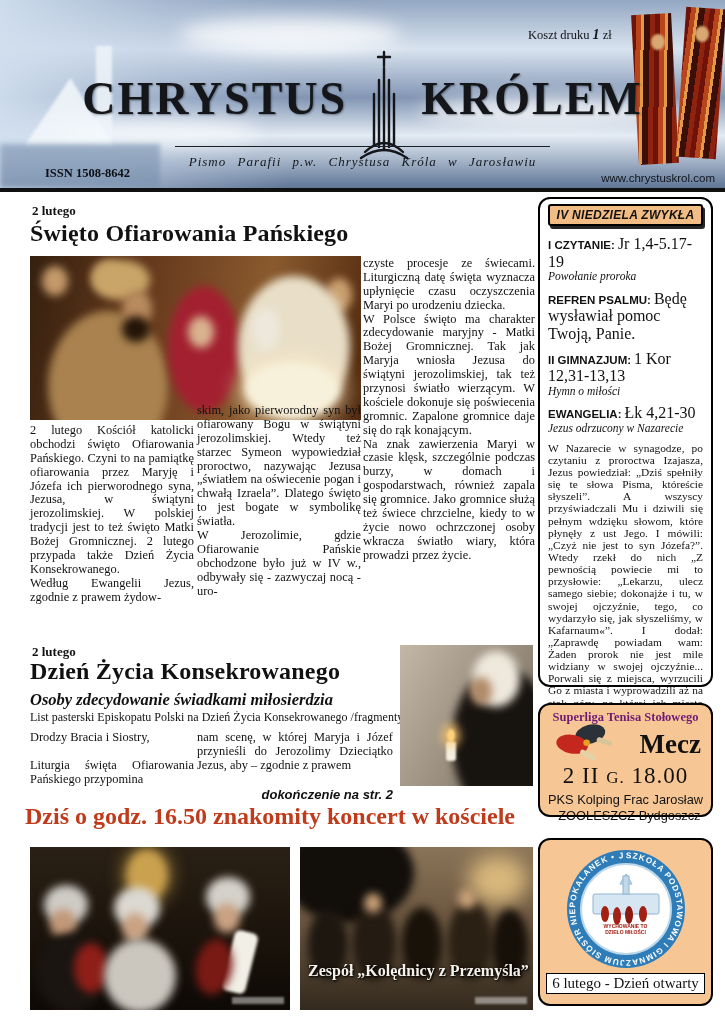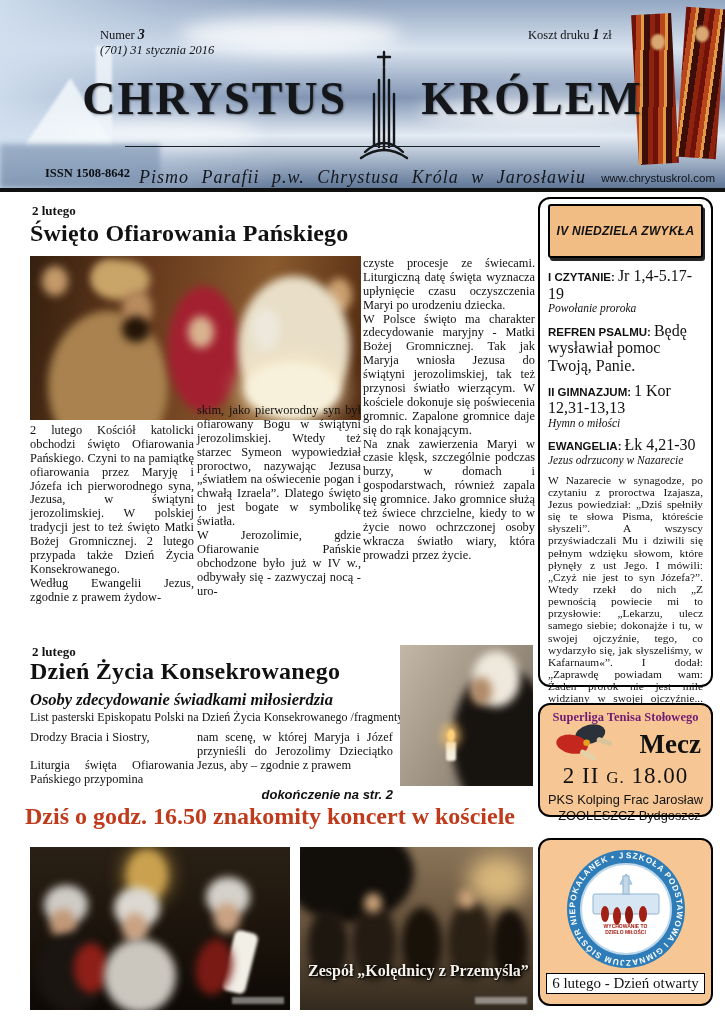--- a/index.html
+++ b/index.html
@@ -40,22 +40,22 @@
 
   .masthead { left:90px; top:50px; width:545px; display:flex; align-items:center; justify-content:center; }
   .masthead-word {
     font-size:46px; font-weight:bold; letter-spacing:2px; color:#14161a;
     text-shadow:1px 1px 2px rgba(20,30,40,.45); white-space:nowrap;
   }
   .masthead-logo { margin:0 10px -18px 10px; }
 
   .tagline-wrap { left:0; top:146px; width:725px; text-align:center; }
   .tagline {
-    display:inline-block; border-top:1.5px solid #1b2026; padding:20px 14px 0 14px;
-    font-style:italic; font-size:18px; letter-spacing:1px; word-spacing:7px; color:#14181d;
+    display:inline-block; border-top:1.5px solid #1b2026; padding:7px 14px 0 14px;
+    font-style:italic; font-size:13px; letter-spacing:1px; word-spacing:7px; color:#14181d;
   }
   .issn { left:45px; top:166px; font-size:12.5px; font-weight:bold; color:#0c0f13; }
   .contact { right:10px; top:155px; text-align:right; font-size:11.5px; line-height:1.3; color:#10151b; font-family:"Liberation Sans",sans-serif;margin-top:16px; }
   .header-rule { left:0; top:188px; width:725px; height:4px; background:#101010; }
 
   
   .date-label { font-size:13px; font-weight:bold; }
   .art-title { font-size:24px; font-weight:bold; letter-spacing:.2px; }
   .bodytext { font-size:12.4px; line-height:1.12; text-align:justify; white-space:pre-line; }
 
@@ -93,21 +93,21 @@
     text-shadow:1px 1px 2px #000, 0 0 4px rgba(0,0,0,.8); white-space:nowrap;
   }
   .watermark { position:absolute; right:6px; bottom:6px; width:52px; height:7px; background:rgba(255,255,255,.45); filter:blur(1px); }
 
   
   .sb-box { left:538px; width:175px; border:2px solid #000; border-radius:12px; background:#fff; }
   .sb-readings { top:197px; height:490px; padding:5px 8px 0 8px; }
   .sb-header {
     background:#f2bd85; border:2px solid #000; border-radius:3px; box-shadow:2px 3px 0 rgba(0,0,0,.85);
     font-family:"Liberation Sans",sans-serif; font-weight:bold; font-style:italic; font-size:12px;
-    text-align:center; padding:18px 0; margin-bottom:9px; letter-spacing:.3px;
+    text-align:center; padding:2px 0; margin-bottom:9px; letter-spacing:.3px;
   }
   .reading { margin-bottom:7px; font-size:12px; line-height:1.1; }
   .rlabel { font-family:"Liberation Sans",sans-serif; font-weight:bold; font-size:11.5px; }
   .rref { font-size:16px; }
   .rsub { font-style:italic; font-size:11.5px; }
   .rsub:empty { display:none; }
   .gospel { font-size:11.4px; line-height:1.065; text-align:justify; margin-top:2px; }
 
   .sb-tennis { top:703px; height:114px; background:#f6c795; text-align:center; }
   .tennis-title { color:#701a75; font-weight:bold; font-size:12.5px; margin-top:5px; }
@@ -144,24 +144,20 @@
       <div class="church-town"></div>
     </div>
 
     <div class="header-art">
       <div class="art-panel p1"></div>
       <div class="art-panel p2"></div>
       <div class="art-head" style="left:16px;top:26px;"></div>
       <div class="art-head" style="right:14px;top:18px;"></div>
     </div>
 
-    <div class="abs issue-block">
-      <div class="issue-line1"><span>Numer</span> <b>3</b></div>
-      <div class="issue-line2">(701) 31 stycznia 2016</div>
-    </div>
 
     <div class="abs price-block">
       <span>Koszt druku</span>
       <b>1</b>
       <span>zł</span>
     </div>
 
     <div class="abs masthead">
       <span class="masthead-word">CHRYSTUS</span>
       <span class="masthead-logo">

